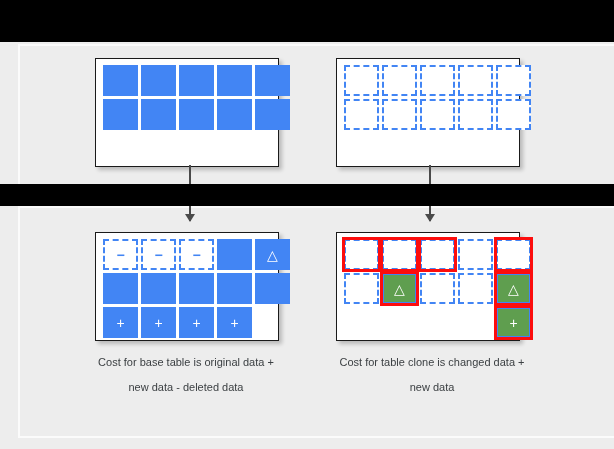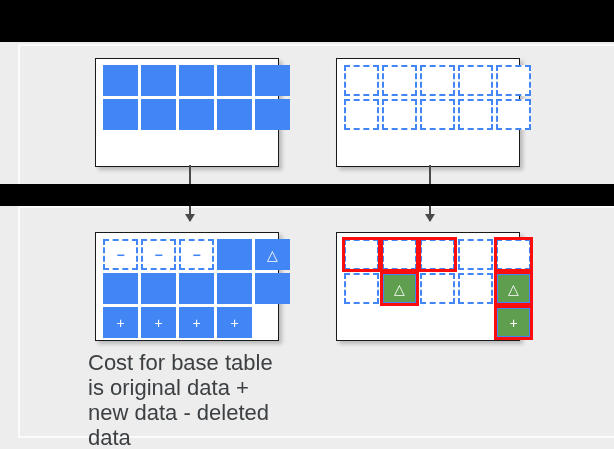--- a/index.html
+++ b/index.html
@@ -103,23 +103,23 @@
     width: 0;
     height: 0;
     border-left: 5px solid transparent;
     border-right: 5px solid transparent;
     border-top: 8px solid #4a4a4a;
   }
 
   
   .caption {
     position: absolute;
-    text-align: left;
+    text-align: center;
     color: #3c4043;
-    font-size: 22px;
+    font-size: 11px;
     line-height: 25px;
     z-index: 15;
     font-family: "Liberation Sans", sans-serif;
   }
 </style>
 </head>
 <body>
 
 <div id="canvas">
 
@@ -235,17 +235,18 @@
         <div class="cell empty"></div>
         <div class="cell empty"></div>
         <div class="cell green hl">
           <span class="glyph">+</span>
         </div>
       </div>
   </div>
 
   <div class="caption" style="left:88px; top:350px; width:196px;">Cost for base table is original data + new data - deleted data</div>
 
+  <div class="caption" style="left:334px; top:350px; width:196px;">Cost for table clone is changed data + new data</div>
 
   <div class="bar bar-top"></div>
   <div class="bar bar-mid"></div>
 
 </div>
 
 </body></html>

